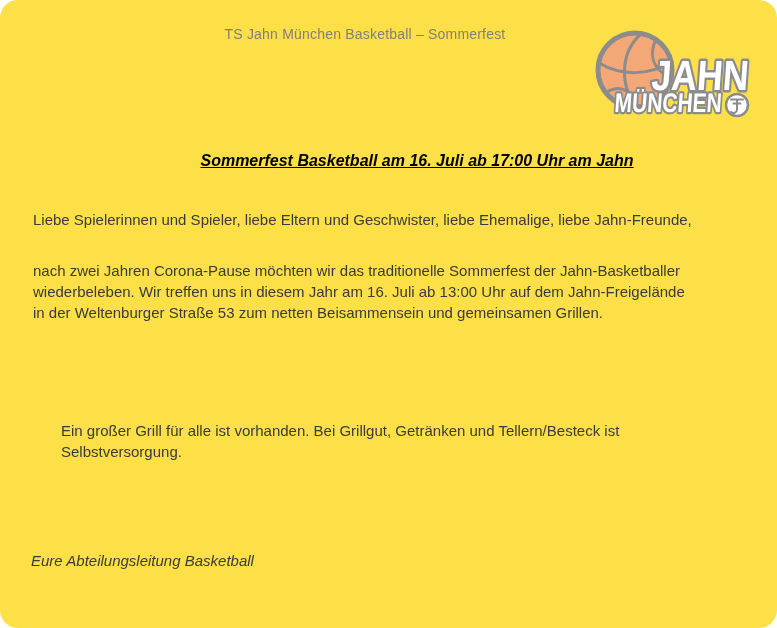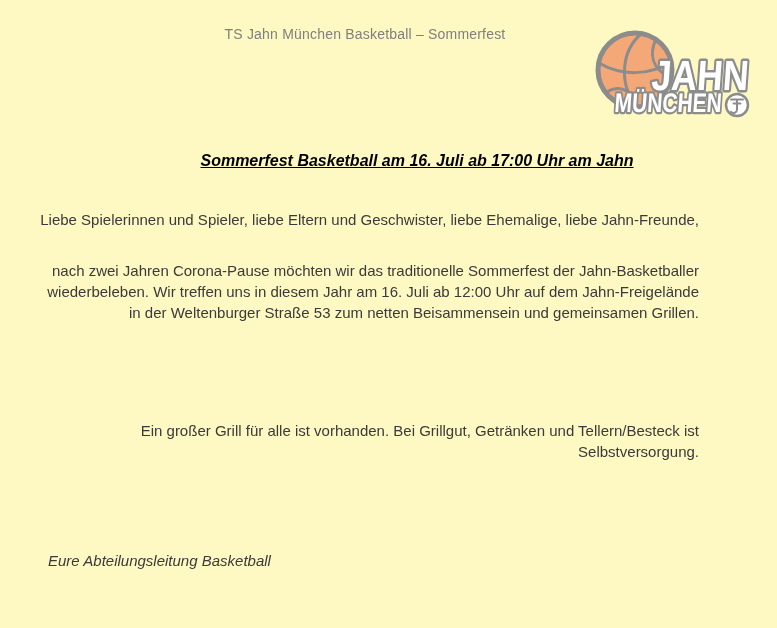--- a/index.html
+++ b/index.html
@@ -4,23 +4,24 @@
 <style>
   html, body {
     margin: 0;
     padding: 0;
     background: #ffffff;
   }
   .page {
     position: relative;
     width: 777px;
     height: 628px;
-    background: #fef9c3;
+    background: #fde047;
     font-family: "Liberation Sans", sans-serif;
     overflow: hidden;
+    border-radius: 18px;
   }
   .header-title {
     position: absolute;
     top: 26px;
     left: 0;
     width: 730px;
     text-align: center;
     font-size: 14px;
     color: #7f7f7f;
     letter-spacing: 0.2px;
@@ -46,30 +47,29 @@
     padding-left: 36px;
   }
   .para {
     position: absolute;
     left: 33px;
     width: 666px;
     margin: 0;
     font-size: 15px;
     line-height: 21px;
     color: #3a3a3a;
-    text-align: right;
   }
   .p1 { top: 209px; }
   .p2 { top: 260px; }
   .p3 { top: 352px; }
-  .p4 { top: 420px; }
+  .p4 { top: 420px; margin-left: 28px; }
   .p5 { top: 494px; }
   .closing {
     position: absolute;
-    left: 48px;
+    left: 31px;
     top: 552px;
     width: 666px;
     margin: 0;
     font-size: 15px;
     font-style: italic;
     color: #3a3a3a;
   }
   .logo-word {
     font-family: "Liberation Sans", sans-serif;
     font-weight: bold;
@@ -102,21 +102,21 @@
     <g>
       <circle cx="142" cy="77" r="11" fill="#ffffff" stroke-width="2.5" stroke="#8C8C8C"></circle>
       <path d="M136 71.5 h12 M138.5 75.5 h7 M142 71.5 v10 a3.5 3.5 0 0 1 -6 2.4" fill="none" stroke-width="2" stroke-linecap="round" stroke="#8C8C8C"></path>
     </g>
   </svg>
 
   <div class="doc-title">Sommerfest Basketball am 16. Juli ab 17:00 Uhr am Jahn</div>
 
   <p class="para p1">Liebe Spielerinnen und Spieler, liebe Eltern und Geschwister, liebe Ehemalige, liebe Jahn-Freunde,</p>
 
-  <p class="para p2">nach zwei Jahren Corona-Pause möchten wir das traditionelle Sommerfest der Jahn-Basketballer wiederbeleben. Wir treffen uns in diesem Jahr am 16. Juli ab 12:00 Uhr auf dem Jahn-Freigelände in der Weltenburger Straße 53 zum netten Beisammensein und gemeinsamen Grillen.</p>
+  <p class="para p2">nach zwei Jahren Corona-Pause möchten wir das traditionelle Sommerfest der Jahn-Basketballer wiederbeleben. Wir treffen uns in diesem Jahr am 16. Juli ab 13:00 Uhr auf dem Jahn-Freigelände in der Weltenburger Straße 53 zum netten Beisammensein und gemeinsamen Grillen.</p>
 
 
   <p class="para p4">Ein großer Grill für alle ist vorhanden. Bei Grillgut, Getränken und Tellern/Besteck ist Selbstversorgung.</p>
 
 
   <p class="closing">Eure Abteilungsleitung Basketball</p>
 
 </div>
 
 </body></html>

